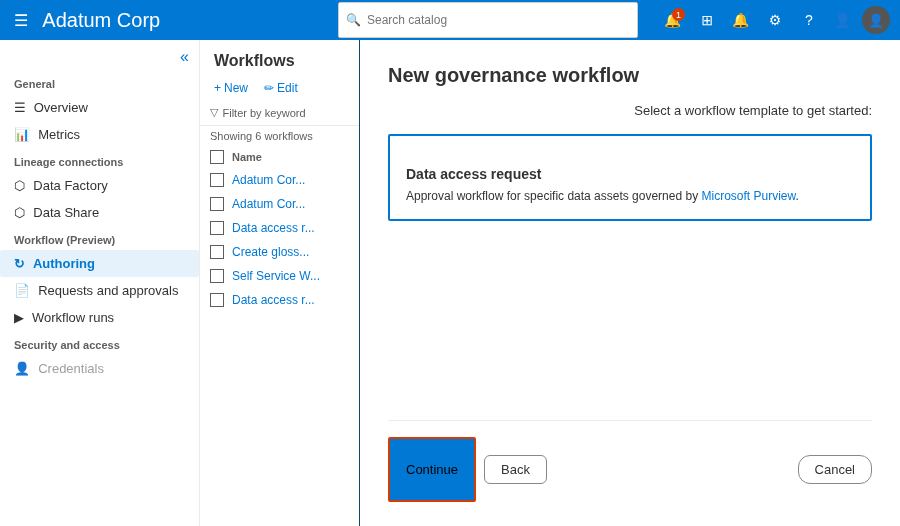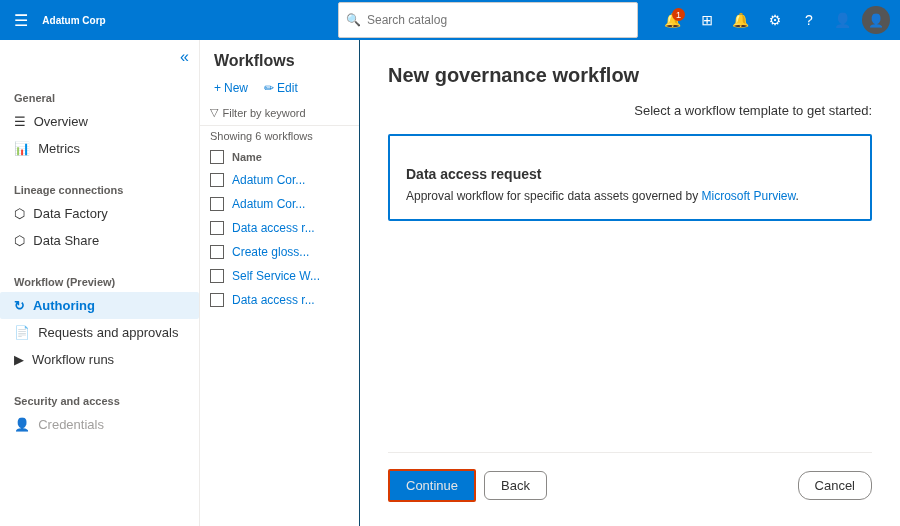--- a/index.html
+++ b/index.html
@@ -9,21 +9,21 @@
     .top-nav {
       background: #0078d4;
       height: 40px;
       display: flex;
       align-items: center;
       padding: 0 10px;
       gap: 10px;
       flex-shrink: 0;
     }
     .hamburger { color: white; font-size: 16px; cursor: pointer; padding: 4px; }
-    .app-title { color: white; font-weight: 700; font-size: 10px; flex: 0 0 auto; }
+    .app-title { color: white; font-weight: 400; font-size: 20px; flex: 0 0 auto; }
     .search-bar {
       flex: 1;
       max-width: 300px;
       margin-left: auto;
       position: relative;
       display: flex;
       align-items: center;
     }
     .search-bar input {
       width: 100%;
@@ -109,21 +109,20 @@
       color: #0078d4;
       font-size: 16px;
       cursor: pointer;
     }
     .sidebar-section-label {
       font-size: 11px;
       font-weight: 600;
       color: #605e5c;
       padding: 8px 14px 4px;
       text-transform: none;
-      margin-top: 14px;
     }
     .sidebar-item {
       display: flex;
       align-items: center;
       gap: 8px;
       padding: 6px 14px;
       cursor: pointer;
       color: #333;
       border-radius: 2px;
     }
@@ -258,23 +257,23 @@
     .dialog-actions {
       margin-top: auto;
       border-top: 1px solid #edebe9;
       padding-top: 16px;
       display: flex;
       align-items: center;
       gap: 8px;
     }
     .btn-primary {
       background: #0078d4;
-      color: #e5e5e5;
+      color: #000000;
       border: 2px solid #d83b01;
-      padding: 7px 16px;
+      padding: 23px 16px;
       font-size: 13px;
       cursor: pointer;
       border-radius: 2px;
     }
     .btn-secondary {
       background: white;
       color: #333;
       border: 1px solid #8a8886;
       padding: 6px 16px;
       font-size: 13px;

